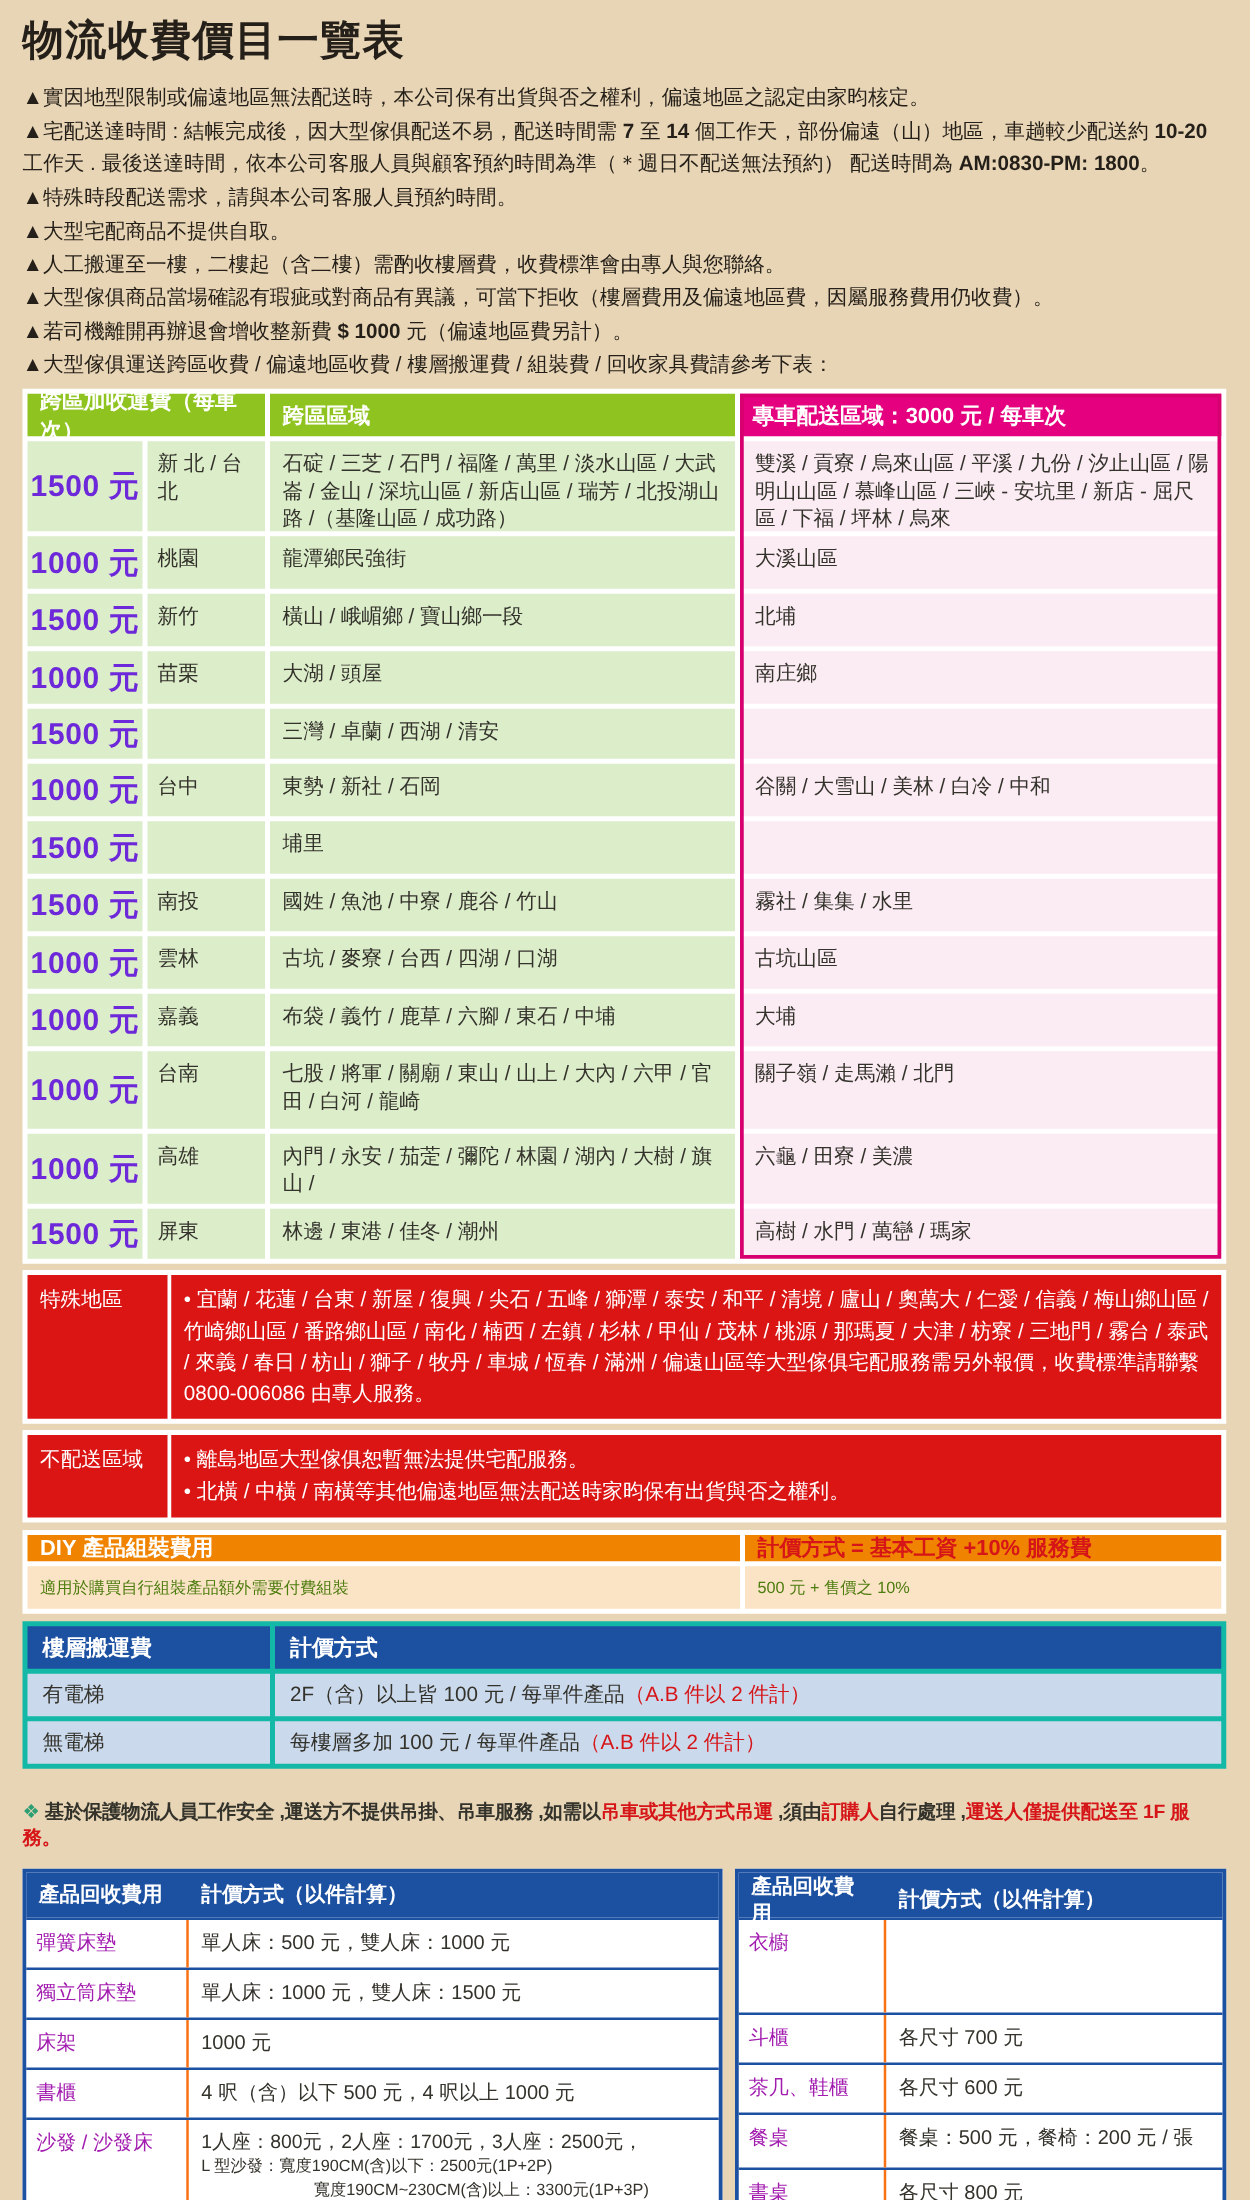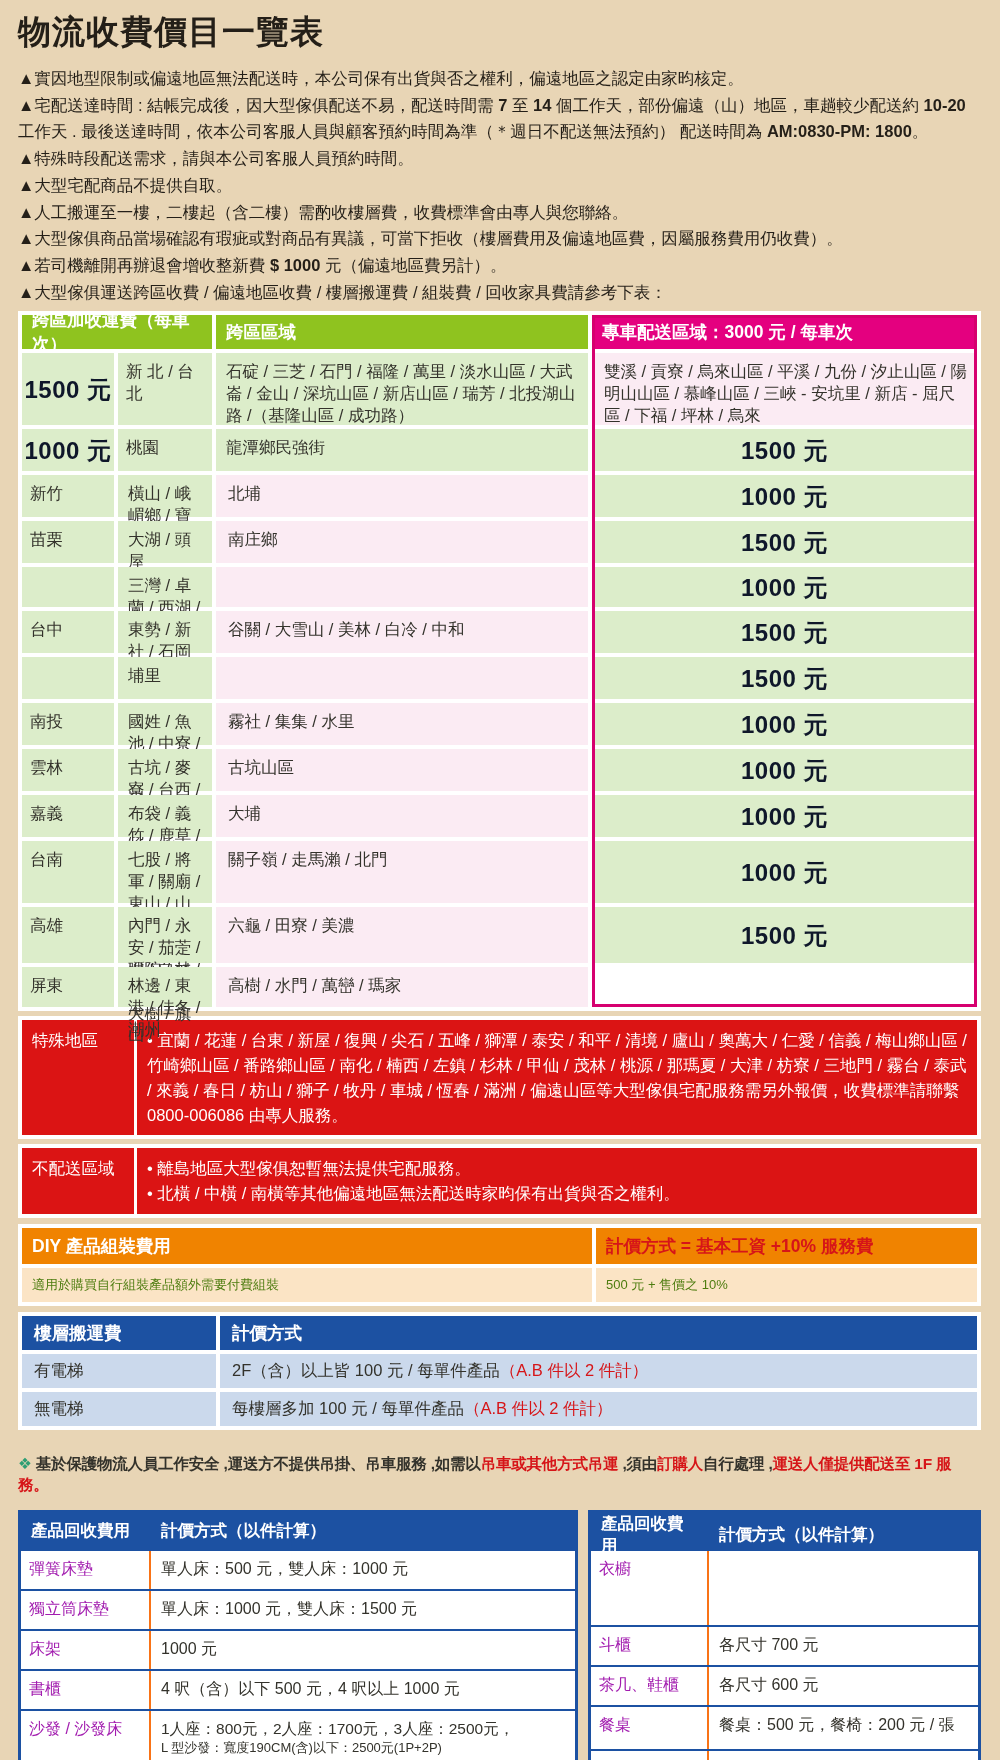--- a/index.html
+++ b/index.html
@@ -23,40 +23,40 @@
     box-sizing:border-box;width:963px;
     display:grid;
     grid-template-columns:92px 94px 372px 1fr;
     grid-template-rows:34px 72px 42px 42px 42px 40px 42px 42px 42px 42px 42px 62px 56px 40px;
     gap:4px;
   }
   .xh{background:#8fc31f;color:#fff;font-weight:800;font-size:17.5px;display:flex;align-items:center;padding:0 10px;}
   .xh-fee{grid-column:1/3;}
   .xh-special{background:#e4007f;}
   .cell{background:#dcedca;font-size:16.5px;line-height:1.32;color:#33322b;padding:5px 8px;box-sizing:border-box;}
-  .cell-fee{display:flex;align-items:center;justify-content:center;font-size:24px;font-weight:700;color:#0f172a;padding:0 2px;letter-spacing:0.5px;}
+  .cell-fee{display:flex;align-items:center;justify-content:center;font-size:24px;font-weight:700;color:#6d28d9;padding:0 2px;letter-spacing:0.5px;}
   .cell-area{padding-top:8px;}
   .cell-region{padding-top:8px;padding-left:10px;}
   .cell-special{background:#fbebf3;padding-top:8px;padding-left:12px;}
   .pink-frame{position:absolute;top:4px;left:574px;width:385px;bottom:4px;border:3px solid #d6006f;box-sizing:border-box;pointer-events:none;}
 
   
   .redwrap{background:#fff;padding:4px;margin-top:5px;display:grid;grid-template-columns:112px 1fr;gap:3px;}
   .redcell{background:#db1414;color:#fff;font-size:16.5px;line-height:1.5;padding:8px 10px;box-sizing:border-box;}
   .redlabel{}
 
   
   .diywrap{background:#fff;padding:4px;margin-top:6px;display:grid;grid-template-columns:570px 1fr;gap:4px;}
-  .diy-h{background:#f08300;height:36px;display:flex;align-items:center;padding:0 10px;font-size:17.5px;font-weight:800;}
+  .diy-h{background:#f08300;height:21px;display:flex;align-items:center;padding:0 10px;font-size:17.5px;font-weight:800;}
   .diy-h-left{color:#ffffff;}
   .diy-h-right{color:#d61518;}
   .diy-r{background:#fbe4c5;height:34px;display:flex;align-items:center;padding:0 10px;font-size:13px;color:#4d7c0f;}
 
   
-  .floorwrap{background:#ffffff;padding:4px;margin-top:6px;display:grid;grid-template-columns:194px 1fr;gap:4px;}
+  .floorwrap{background:#14b8a6;padding:4px;margin-top:6px;display:grid;grid-template-columns:194px 1fr;gap:4px;}
   .fl-h{background:#1c51a2;color:#fff;font-weight:800;font-size:17.5px;height:34px;display:flex;align-items:center;padding:0 12px;}
   .fl-c{background:#cbd9ec;height:34px;display:flex;align-items:center;padding:0 12px;font-size:16.5px;color:#33322b;}
 
   
   .crane-note{margin-top:24px;font-size:15.5px;font-weight:700;color:#33322b;letter-spacing:-0.2px;}
   .diamond{color:#2e9e74;font-weight:800;}
 
   
   .recycle-row{display:flex;gap:10px;margin-top:14px;align-items:flex-start;}
   .rtable{border:3px solid #1c51a2;background:#fff;box-sizing:border-box;}
@@ -103,20 +103,21 @@
     <div class="xh xh-special">專車配送區域：3000 元 / 每車次</div>
 
     <div class="cell cell-fee">1500 元</div>
     <div class="cell cell-area">新 北 / 台北</div>
     <div class="cell cell-region">石碇 / 三芝 / 石門 / 福隆 / 萬里 / 淡水山區 / 大武崙 / 金山 / 深坑山區 / 新店山區 / 瑞芳 / 北投湖山路 /（基隆山區 / 成功路）</div>
     <div class="cell cell-special">雙溪 / 貢寮 / 烏來山區 / 平溪 / 九份 / 汐止山區 / 陽明山山區 / 慕峰山區 / 三峽 - 安坑里 / 新店 - 屈尺區 / 下福 / 坪林 / 烏來</div>
 
     <div class="cell cell-fee">1000 元</div>
     <div class="cell cell-area">桃園</div>
     <div class="cell cell-region">龍潭鄉民強街</div>
+    <div class="cell cell-special">大溪山區</div>
 
     <div class="cell cell-fee">1500 元</div>
     <div class="cell cell-area">新竹</div>
     <div class="cell cell-region">橫山 / 峨嵋鄉 / 寶山鄉一段</div>
     <div class="cell cell-special">北埔</div>
 
     <div class="cell cell-fee">1000 元</div>
     <div class="cell cell-area">苗栗</div>
     <div class="cell cell-region">大湖 / 頭屋</div>
     <div class="cell cell-special">南庄鄉</div>

